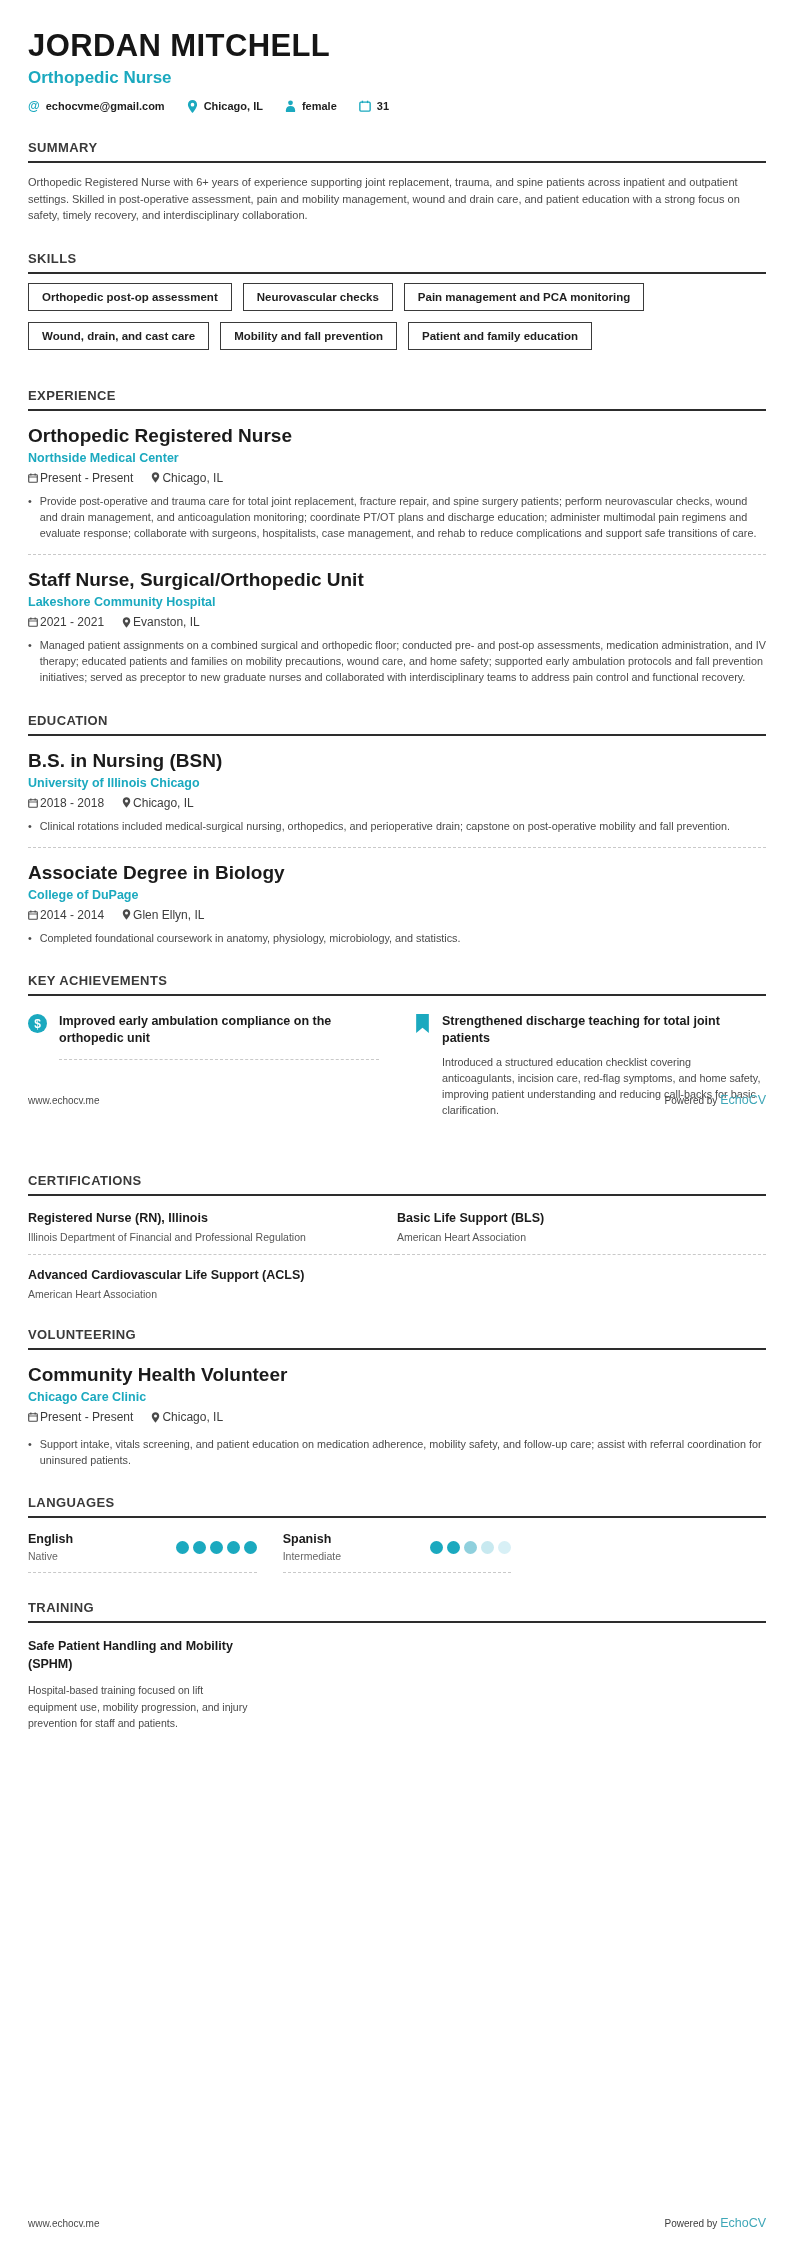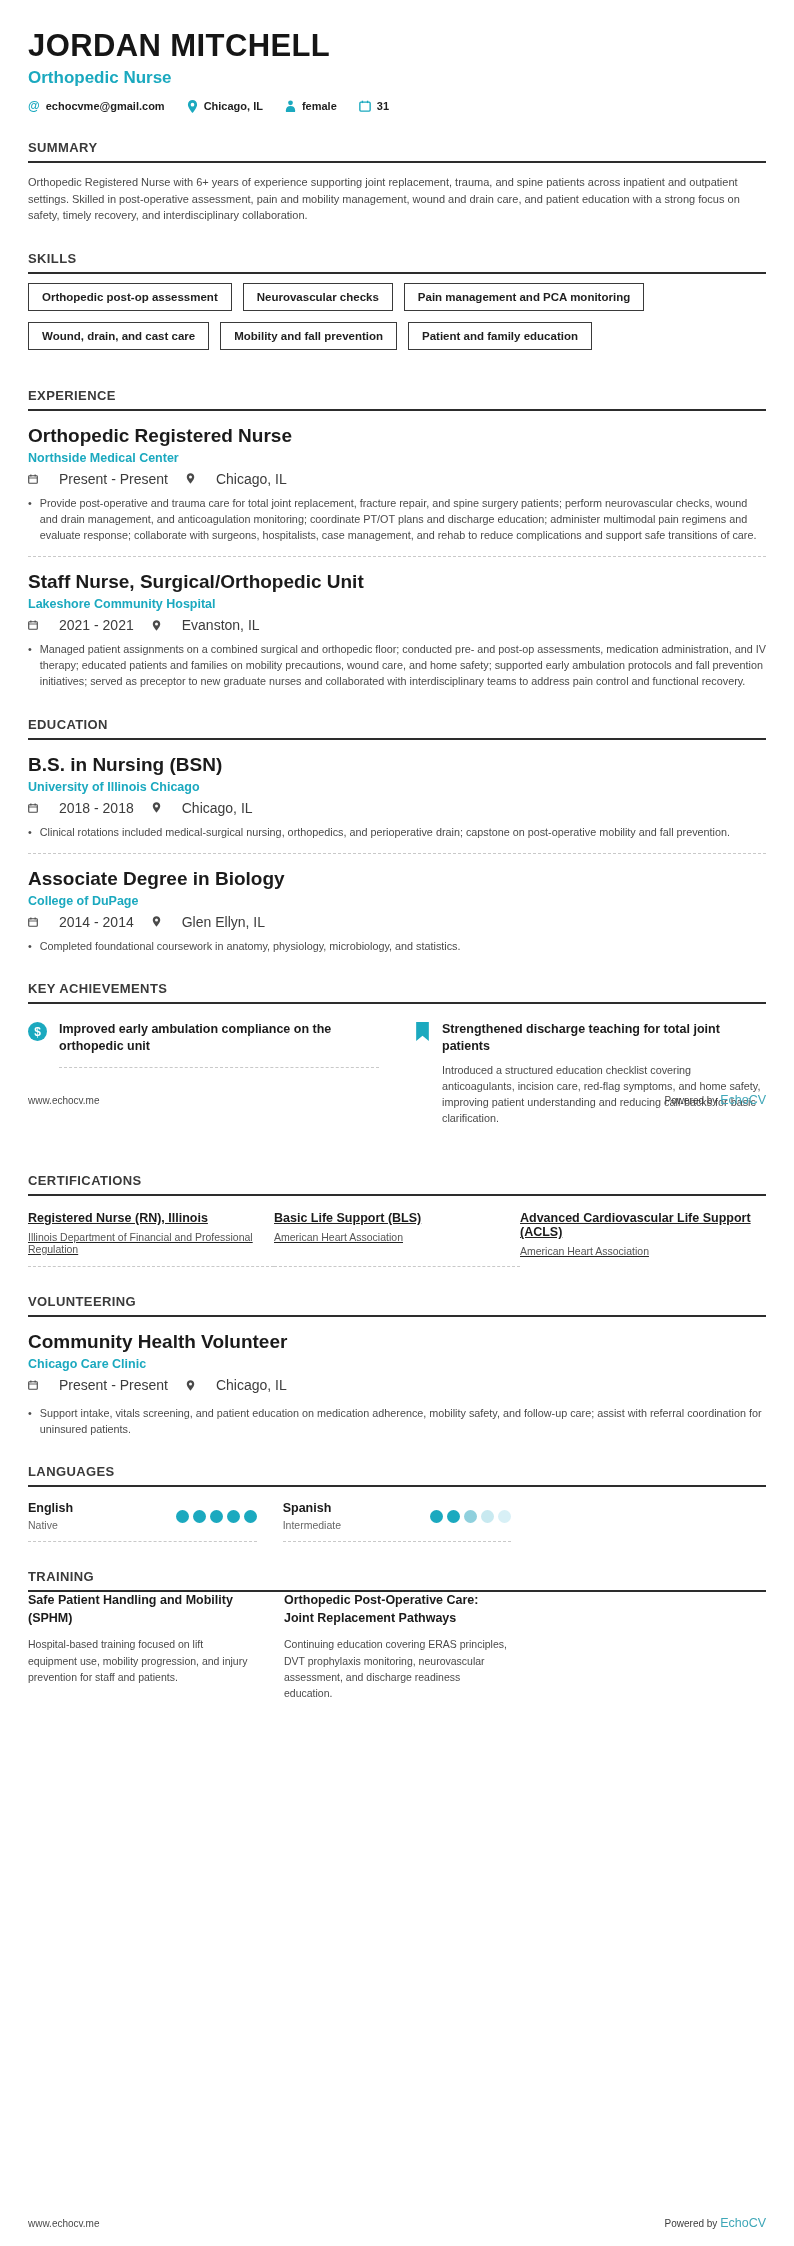--- a/index.html
+++ b/index.html
@@ -26,45 +26,45 @@
 
   .skills-group { font-size:12px; font-weight:700; color:var(--accent); margin-top:11px; }
   .chips { display:flex; flex-wrap:wrap; margin-top:9px; }
   .chip { border:1.5px solid #3a3a3a; border-radius:0; padding:7px 13px; font-size:11.5px; font-weight:700; color:#1f1f1f; margin:0 11px 11px 0; }
 
   .entry { margin-top:14px; }
   .entry.dotted { border-bottom:1px dashed #c9c9c9; padding-bottom:13px; }
   .entry-title { font-size:19px; font-weight:700; color:#1b1b1b; }
   .entry-company { font-size:12.5px; font-weight:700; color:var(--accent); margin-top:4px; }
   .entry-meta { display:flex; gap:18px; margin-top:6px; align-items:center; }
-  .meta-item { display:flex; gap:21px; align-items:center; font-size:14px; color:#3c3c3c; }
+  .meta-item { display:flex; gap:2px; align-items:center; font-size:12px; color:#3c3c3c; }
   .entry-bullet { display:flex; gap:8px; margin-top:8px; font-size:10.8px; color:#4a4a4a; line-height:1.5; }
   .bullet-marker { color:#4a4a4a; }
 
   .ach-grid { display:grid; grid-template-columns:1fr 1fr; column-gap:36px; margin-top:17px; }
   .ach { display:flex; gap:12px; align-items:flex-start; }
   .ach-body.dotted { border-bottom:1px dashed #c9c9c9; padding-bottom:12px; }
   .ach-title { font-size:12.5px; font-weight:700; color:#1b1b1b; line-height:1.35; }
   .ach-text { font-size:10.8px; color:#4a4a4a; line-height:1.5; margin-top:7px; }
   .dollar-badge { width:19px; height:19px; border-radius:50%; background:var(--accent); color:#fff; font-size:12px; font-weight:700; display:flex; align-items:center; justify-content:center; flex:0 0 19px; margin-top:1px; }
 
-  .cert-grid { display:grid; grid-template-columns:1fr 1fr 1fr; margin-top:2px;text-decoration:underline; }
+  .cert-grid { display:grid; grid-template-columns:1fr 1fr; margin-top:2px; }
   .cert { margin-top:13px; }
   .cert.dotted { border-bottom:1px dashed #c9c9c9; padding-bottom:11px; }
   .cert-title { font-size:12.5px; font-weight:700; color:#1b1b1b; }
   .cert-issuer { font-size:10.5px; color:#555; margin-top:6px; }
 
   .lang-grid { display:grid; grid-template-columns:repeat(3,1fr); column-gap:26px; margin-top:14px; }
   .lang { display:flex; justify-content:space-between; align-items:center; border-bottom:1px dashed #c9c9c9; padding-bottom:10px; }
   .lang-name { font-size:12.5px; font-weight:700; color:#1b1b1b; }
   .lang-level { font-size:10.5px; color:#666; margin-top:4px; }
   .dots { display:flex; gap:4px; }
   .dot { width:13px; height:13px; border-radius:50%; }
 
-  .train-grid { display:grid; grid-template-columns:repeat(3,1fr); column-gap:30px; }
+  .train-grid { display:grid; grid-template-columns:repeat(3,1fr); column-gap:30px; margin-top:15px; }
   .train-title { font-size:12.5px; font-weight:700; color:#1b1b1b; line-height:1.4; }
   .train-text { font-size:10.5px; color:#4a4a4a; line-height:1.55; margin-top:9px; }
 
   .page-footer { position:absolute; left:28px; right:28px; bottom:16px; display:flex; justify-content:space-between; align-items:baseline; }
   .footer-site { font-size:10px; color:#4a4a4a; }
   .footer-powered { font-size:10px; color:#3c3c3c; }
   .footer-brand { font-size:12.5px; color:#3fa7b8; }
 
   .icon-svg { display:block; }
 </style>
@@ -374,24 +374,20 @@
     </div>
   </div>
 
   <div class="section">
     <div class="sec-head">TRAINING</div>
     <div class="train-grid">
       <div>
         <div class="train-title">Safe Patient Handling and Mobility (SPHM)</div>
         <div class="train-text">Hospital-based training focused on lift equipment use, mobility progression, and injury prevention for staff and patients.</div>
       </div>
-      <div>
-        <div class="train-title">Orthopedic Post-Operative Care: Joint Replacement Pathways</div>
-        <div class="train-text">Continuing education covering ERAS principles, DVT prophylaxis monitoring, neurovascular assessment, and discharge readiness education.</div>
-      </div>
       <div></div>
     </div>
   </div>
 
   <div class="page-footer">
     <span class="footer-site">www.echocv.me</span>
     <span class="footer-powered">
       <span>Powered by</span>
       <span class="footer-brand">EchoCV</span>
     </span>

